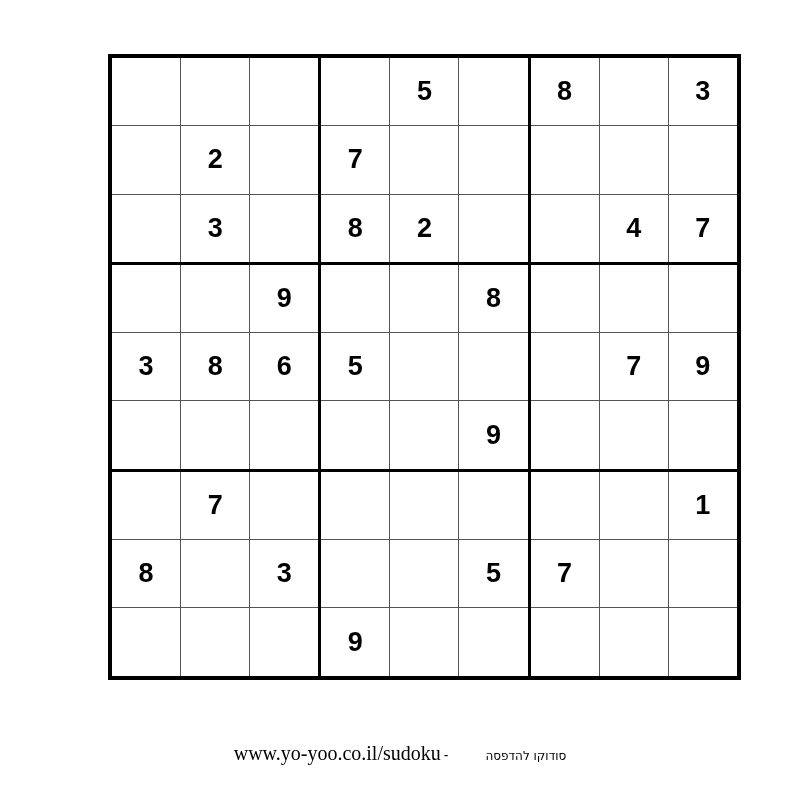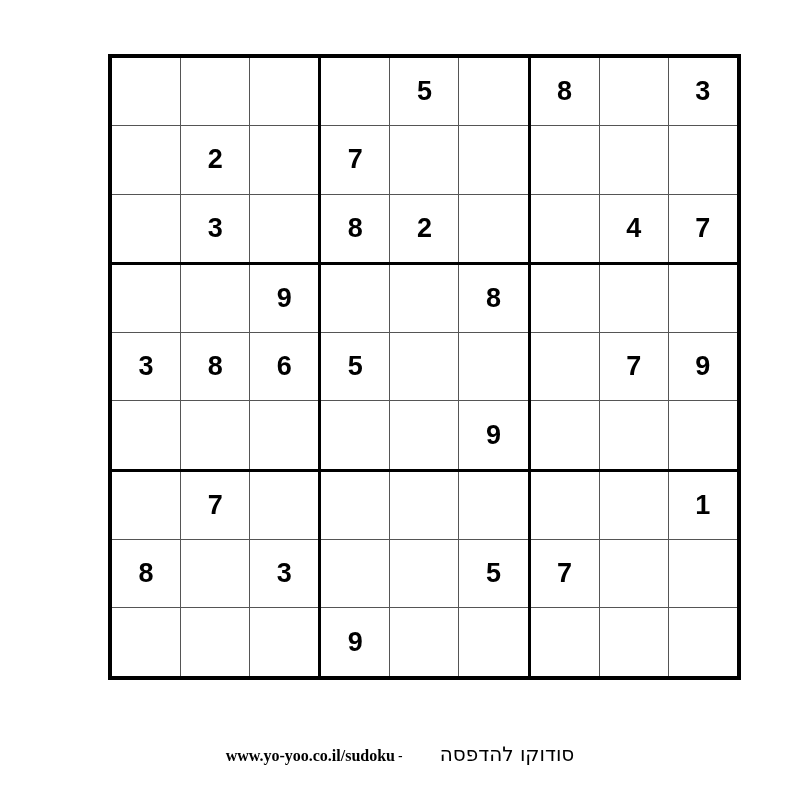--- a/index.html
+++ b/index.html
@@ -59,29 +59,29 @@
     position: absolute;
     left: 0;
     top: 742px;
     width: 800px;
     text-align: center;
     font-size: 15px;
     color: #000000;
     direction: rtl;
   }
   .footer .site {
-    font-weight: bold;
+    font-weight: normal;
     font-family: "Liberation Serif", serif;
-    font-size: 16px;
+    font-size: 20px;
     direction: ltr;
     display: inline-block;
   }
   .footer .heb {
     font-family: "DejaVu Sans", sans-serif;
-    font-size: 20px;
+    font-size: 12px;
     display: inline-block;
     margin-left: 34px;
   }
   .footer .dash {
     display: inline-block;
     font-size: 14px;
     padding: 0 3px;
   }
 </style>
 </head>

